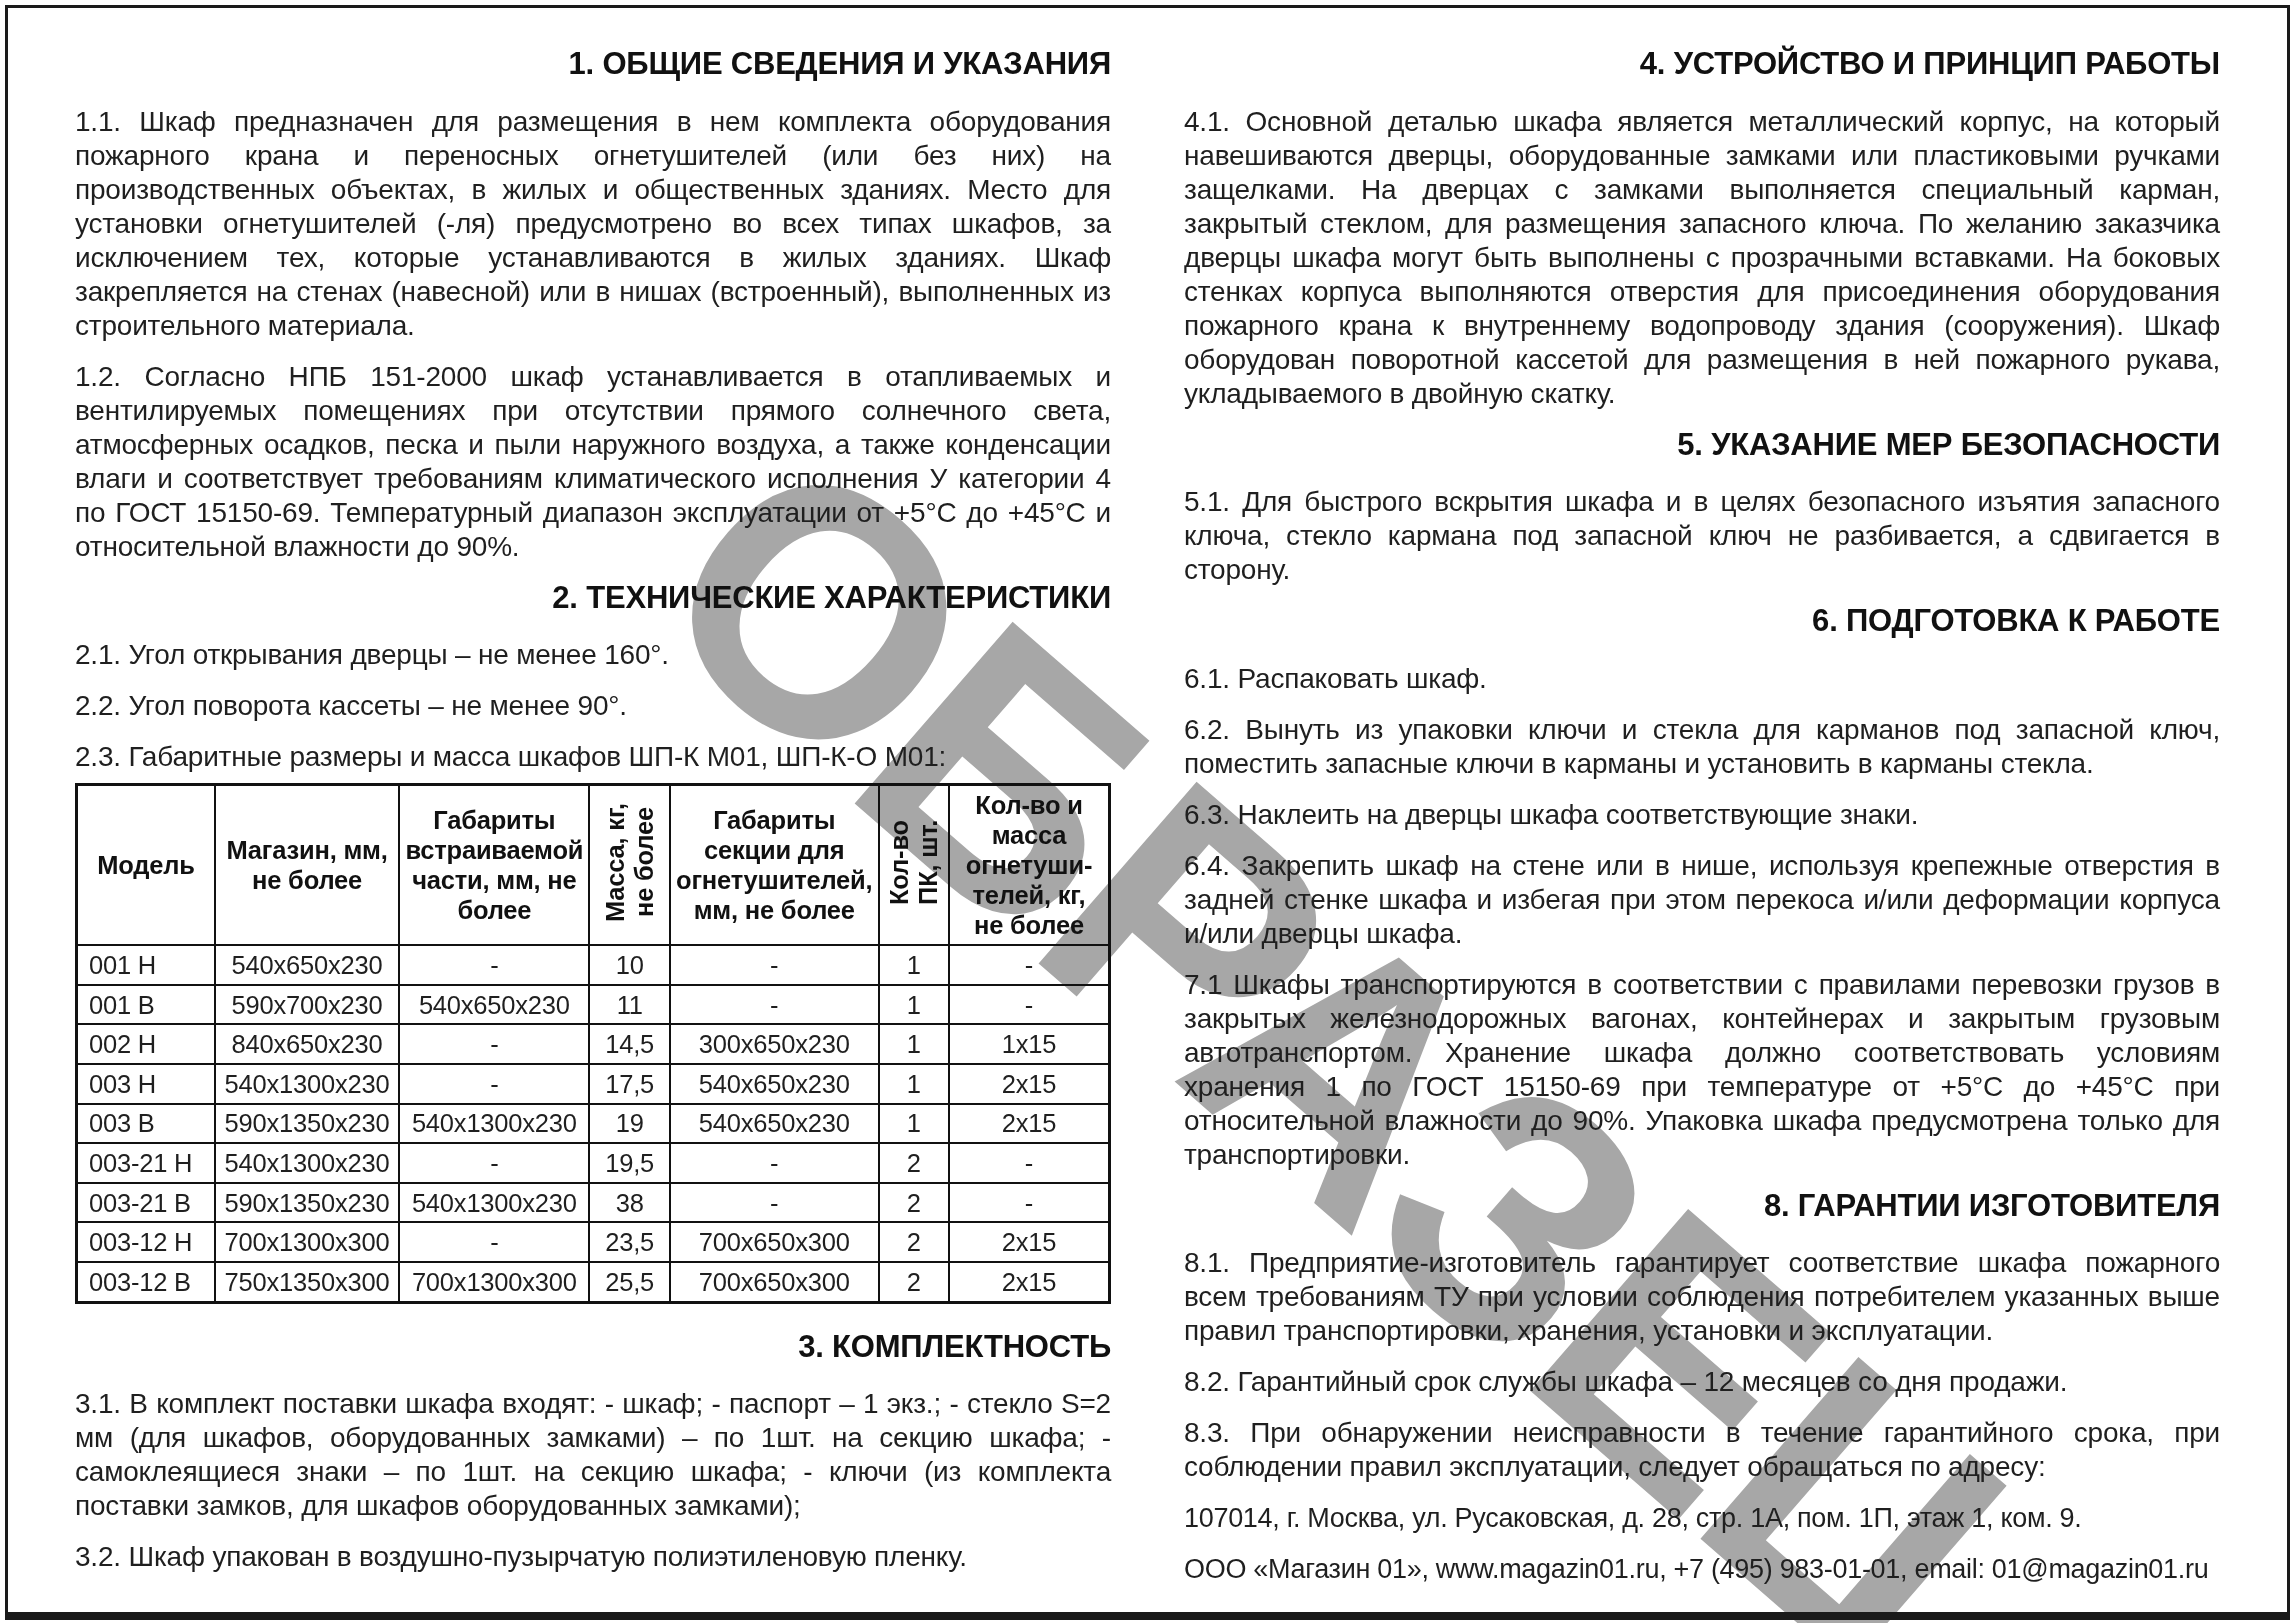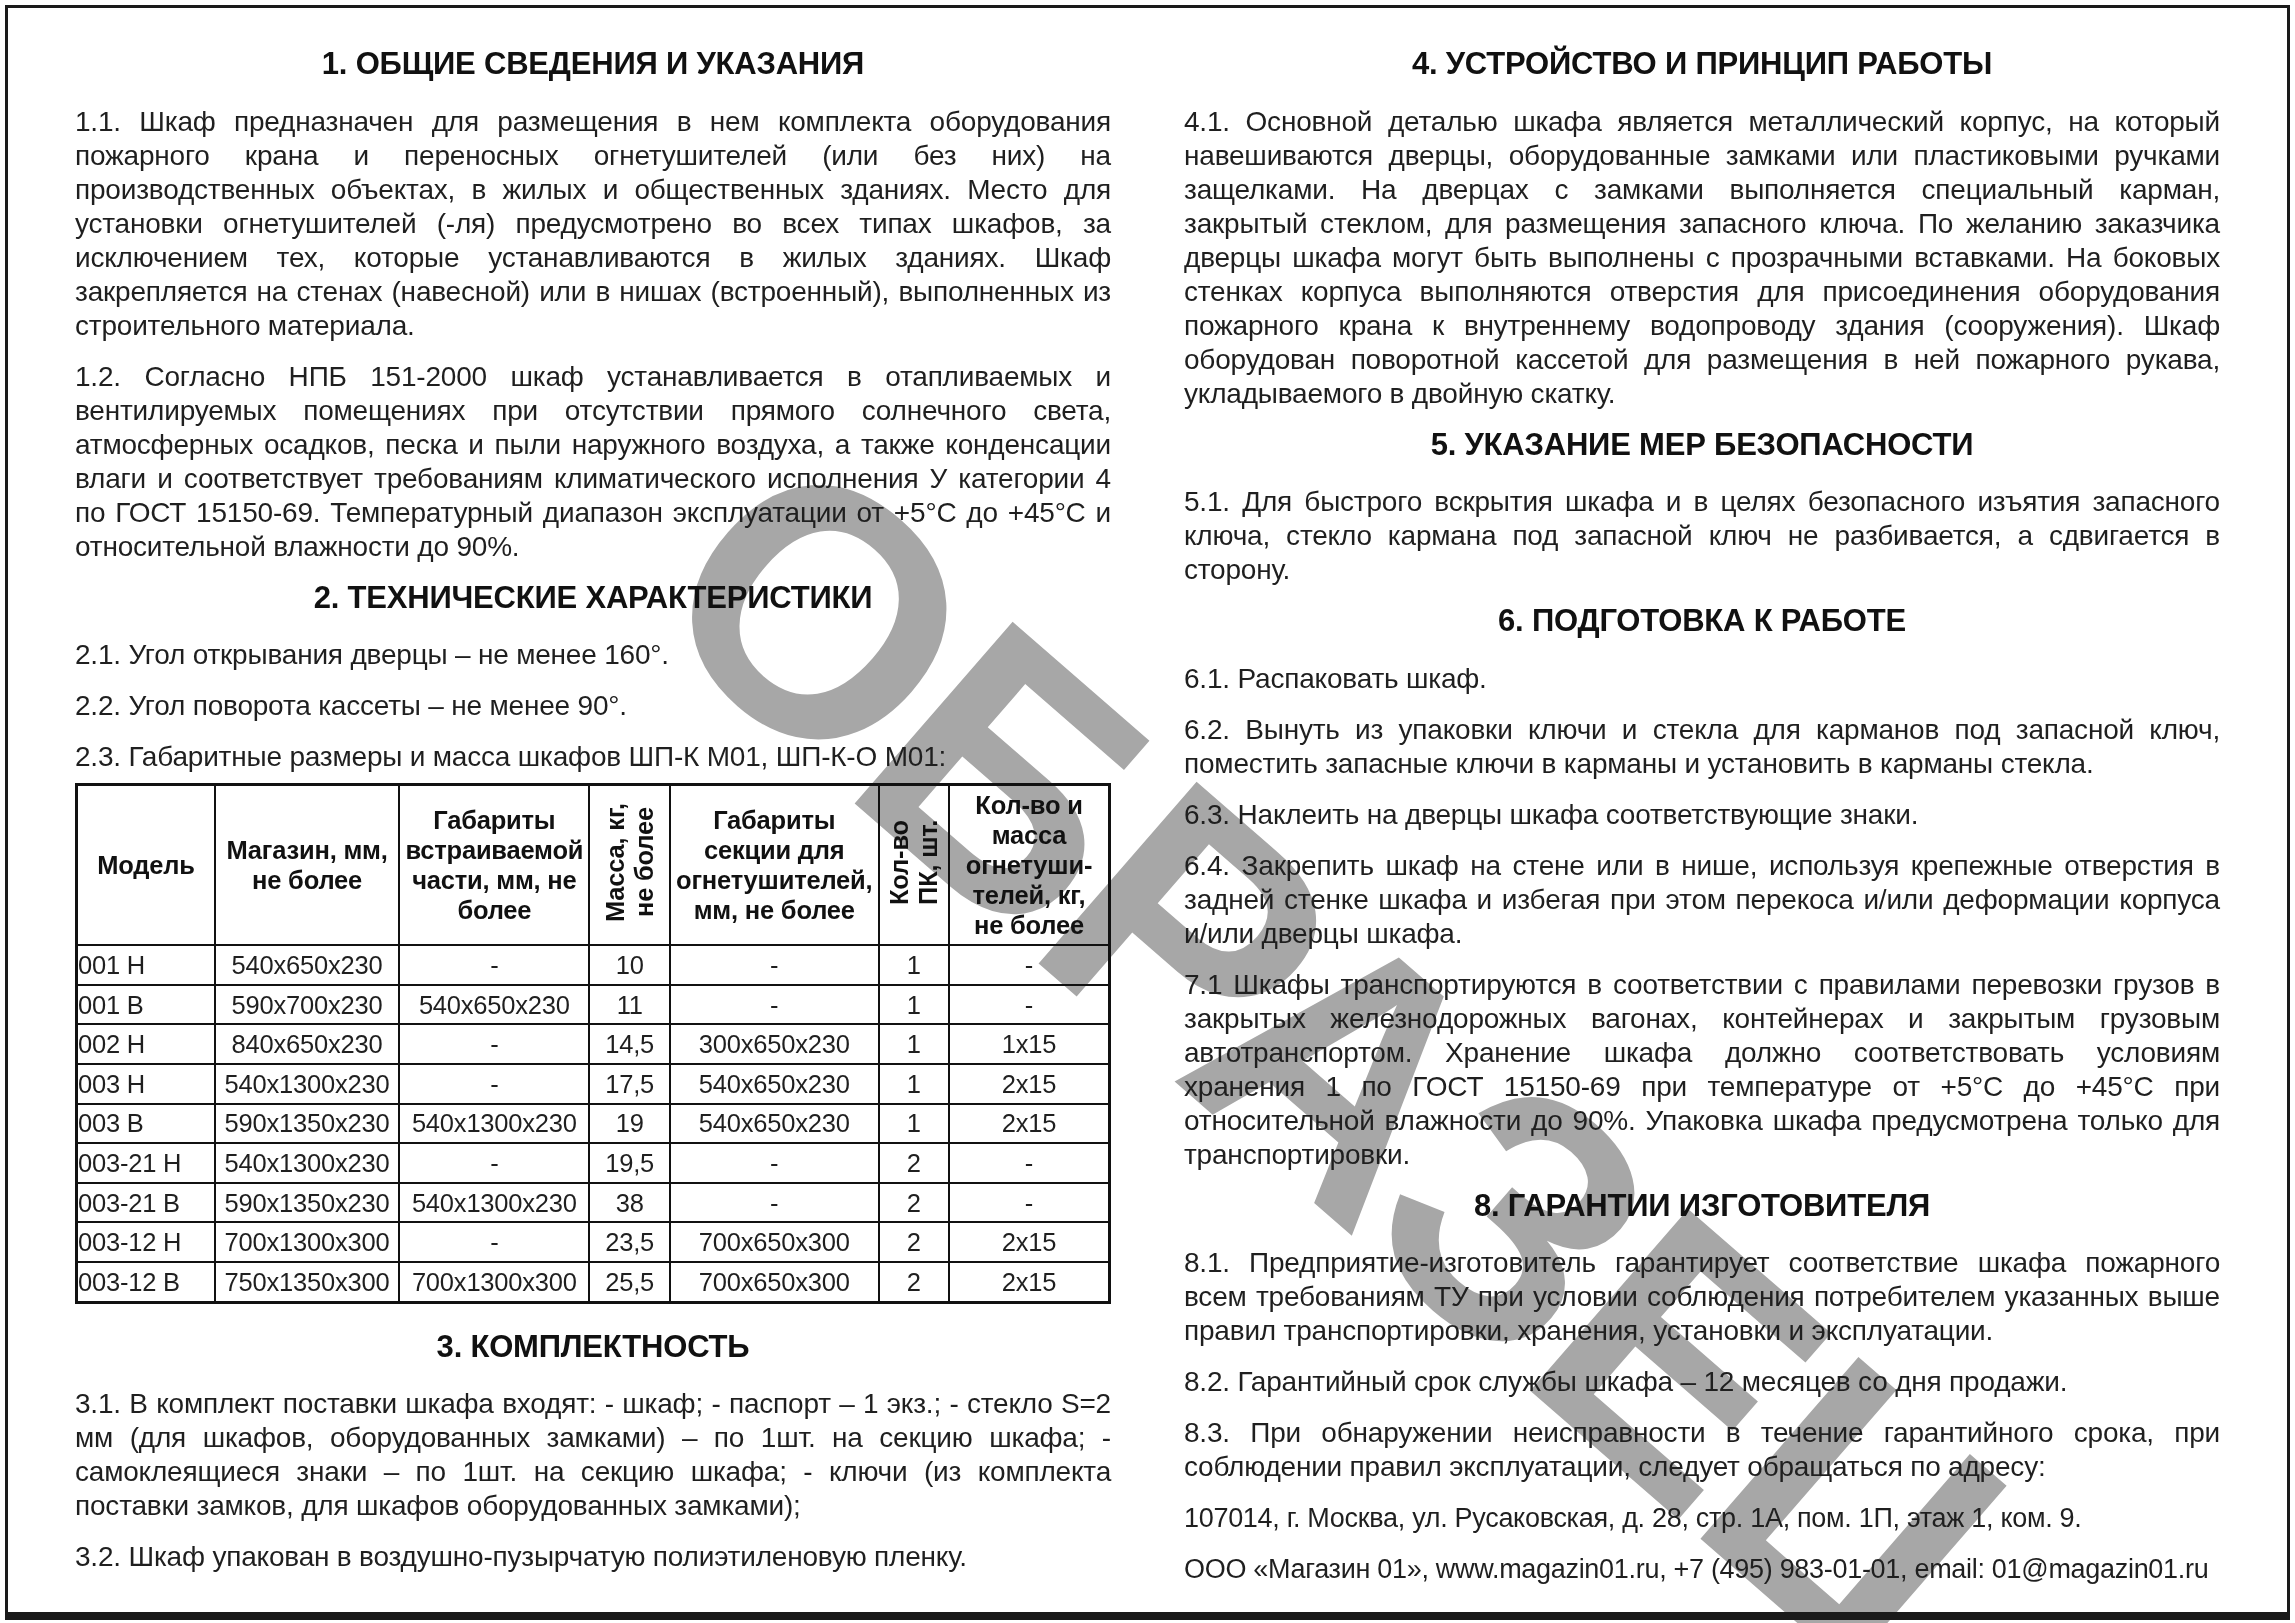--- a/index.html
+++ b/index.html
@@ -21,21 +21,21 @@
     color:#a7a7a7; white-space:nowrap; z-index:0; line-height:1;
   }
   .col {
     position:absolute; top:38px; width:1036px; z-index:1;
     font-size:28px; line-height:34px; letter-spacing:-0.2px;
   }
   .col-left  { left:75px; }
   .col-right { left:1184px; }
   .sec-title {
     font-size:31px; font-weight:bold; color:#111;
-    text-align:center; line-height:34px;
+    text-align:right; line-height:34px;
     margin:6.5px 0 23.5px;
   }
   .sec-title.first { margin-top:9.2px; }
   .col p { margin:0 0 17px; text-align:justify; }
   .col p.pre-table { margin-bottom:9.2px; }
   .col p.oneline { white-space:nowrap; font-size:27px; letter-spacing:-0.3px; }
   table.spec {
     width:100%; border-collapse:collapse; margin:0 0 26px;
     font-size:25.5px; line-height:30px; letter-spacing:-0.2px;
   }
@@ -43,21 +43,21 @@
   table.spec { border-width:3.9px; }
   table.spec thead tr { height:127px; }
   table.spec th {
     font-weight:bold; text-align:center; vertical-align:middle;
     padding:3.9px 5.2px; color:#111;
   }
   table.spec td {
     height:35px; text-align:center; vertical-align:middle;
     padding:1.3px 5.2px;
   }
-  table.spec td:first-child { text-align:left; padding-left:0; }
+  table.spec td:first-child { text-align:left; padding-left:11px; }
   .rot {
     writing-mode:vertical-rl; transform:rotate(180deg);
     display:inline-block; max-height:121px; line-height:29px;
     white-space:normal;
   }
 </style>
 </head>
 <body>
 
 <div class="page">

